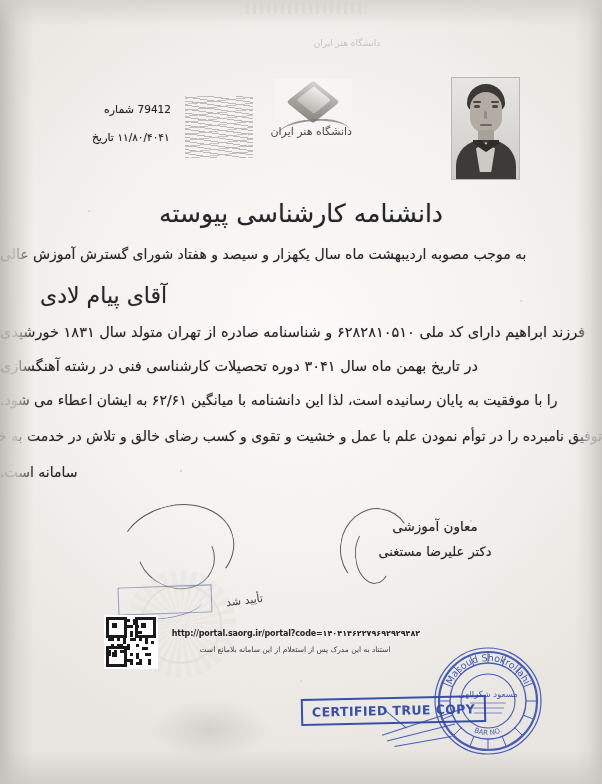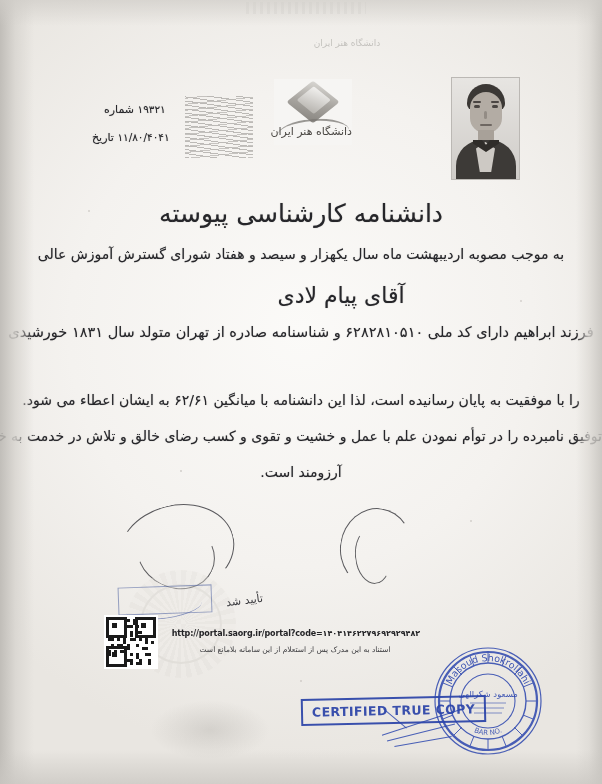--- a/index.html
+++ b/index.html
@@ -143,21 +143,21 @@
   .ph-collar{position:absolute;left:21px;top:62px;width:26px;height:12px;
     background:#2f2c29;clip-path:polygon(0 0,34% 0,50% 40%,66% 0,100% 0,100% 30%,50% 100%,0 30%);}
 
   
   .title{
     position:absolute;left:0;top:199px;width:602px;
     text-align:center;font-size:25px;
     letter-spacing:-.5px;
   }
   .line{
-    position:absolute;width:602px;text-align:center;
+    position:absolute;width:602px;text-align:left;
   }
   .l-sub{top:246px;font-size:14px;}
   .l-name{top:283px;font-size:22px;padding-left:40px;}
   .l-id{top:324px;font-size:14.5px;}
   .l-date{top:358px;font-size:14.5px;}
   .l-gpa{top:392px;font-size:14px;}
   .l-wish1{top:428px;font-size:14px;}
   .l-wish2{top:464px;font-size:14px;}
 
   
@@ -262,21 +262,21 @@
 </head>
 <body>
 
 <div class="page">
   <div class="paper"></div>
 
   <div class="watermark-faint"></div>
   <div class="watermark-top fa">دانشگاه هنر ایران</div>
 
   <div class="hdr-num fa ink">
-    <span class="hdr-val">۱۲۳۹۱</span>
+    <span class="hdr-val">21497</span>
     <span class="hdr-label">شماره</span>
   </div>
   <div class="hdr-date fa ink">
     <span class="hdr-val">۱۴۰۴/۰۸/۱۱</span>
     <span class="hdr-label">تاریخ</span>
   </div>
   <div class="hatch"></div>
 
   <div class="logo-box">
     <div class="logo-diamond"></div>
@@ -297,29 +297,34 @@
     <div class="ph-neck"></div>
     <div class="ph-shoulders"></div>
     <div class="ph-shirt"></div>
     <div class="ph-collar"></div>
   </div>
 
   <div class="title fa ink">دانشنامه کارشناسی پیوسته</div>
   <div class="line fa ink l-sub">به موجب مصوبه اردیبهشت ماه سال یکهزار و سیصد و هفتاد شورای گسترش آموزش عالی</div>
   <div class="line fa ink l-name">آقای پیام لادی</div>
   <div class="line fa ink l-id">فرزند ابراهیم دارای کد ملی ۰۱۵۰۱۸۲۸۲۶ و شناسنامه صادره از تهران متولد سال ۱۳۸۱ خورشیدی</div>
+  <div class="line fa ink l-date">در تاریخ بهمن ماه سال ۱۴۰۳ دوره تحصیلات کارشناسی فنی در رشته آهنگسازی</div>
   <div class="line fa ink l-gpa">را با موفقیت به پایان رسانیده است، لذا این دانشنامه با میانگین ۱۶/۲۶ به ایشان اعطاء می شود.</div>
   <div class="line fa ink l-wish1">توفیق نامبرده را در توأم نمودن علم با عمل و خشیت و تقوی و کسب رضای خالق و تلاش در خدمت به خلق</div>
-  <div class="line fa ink l-wish2">آرزومند است.</div>
+  <div class="line fa ink l-wish2">سامانه است.</div>
 
   <div class="scribble sc1"></div>
   <div class="scribble sc2"></div>
 
   <div class="scribble sc3"></div>
   <div class="scribble sc4"></div>
+  <div class="sig-block sig-right">
+    <div class="sig-role fa ink">معاون آموزشی</div>
+    <div class="sig-name fa ink">دکتر علیرضا مستغنی</div>
+  </div>
 
   <div class="dry-seal"></div>
   <div class="blue-stamp-box"></div>
   <div class="blue-scrawl"></div>
   <div class="hand-note fa" style="color:#3a3a3e">تأیید شد</div>
 
   <div class="qr">
     <div class="finder" style="left:2px;top:2px;"></div>
     <div class="finder" style="right:2px;top:2px;"></div>
     <div class="finder" style="left:2px;bottom:2px;"></div>

